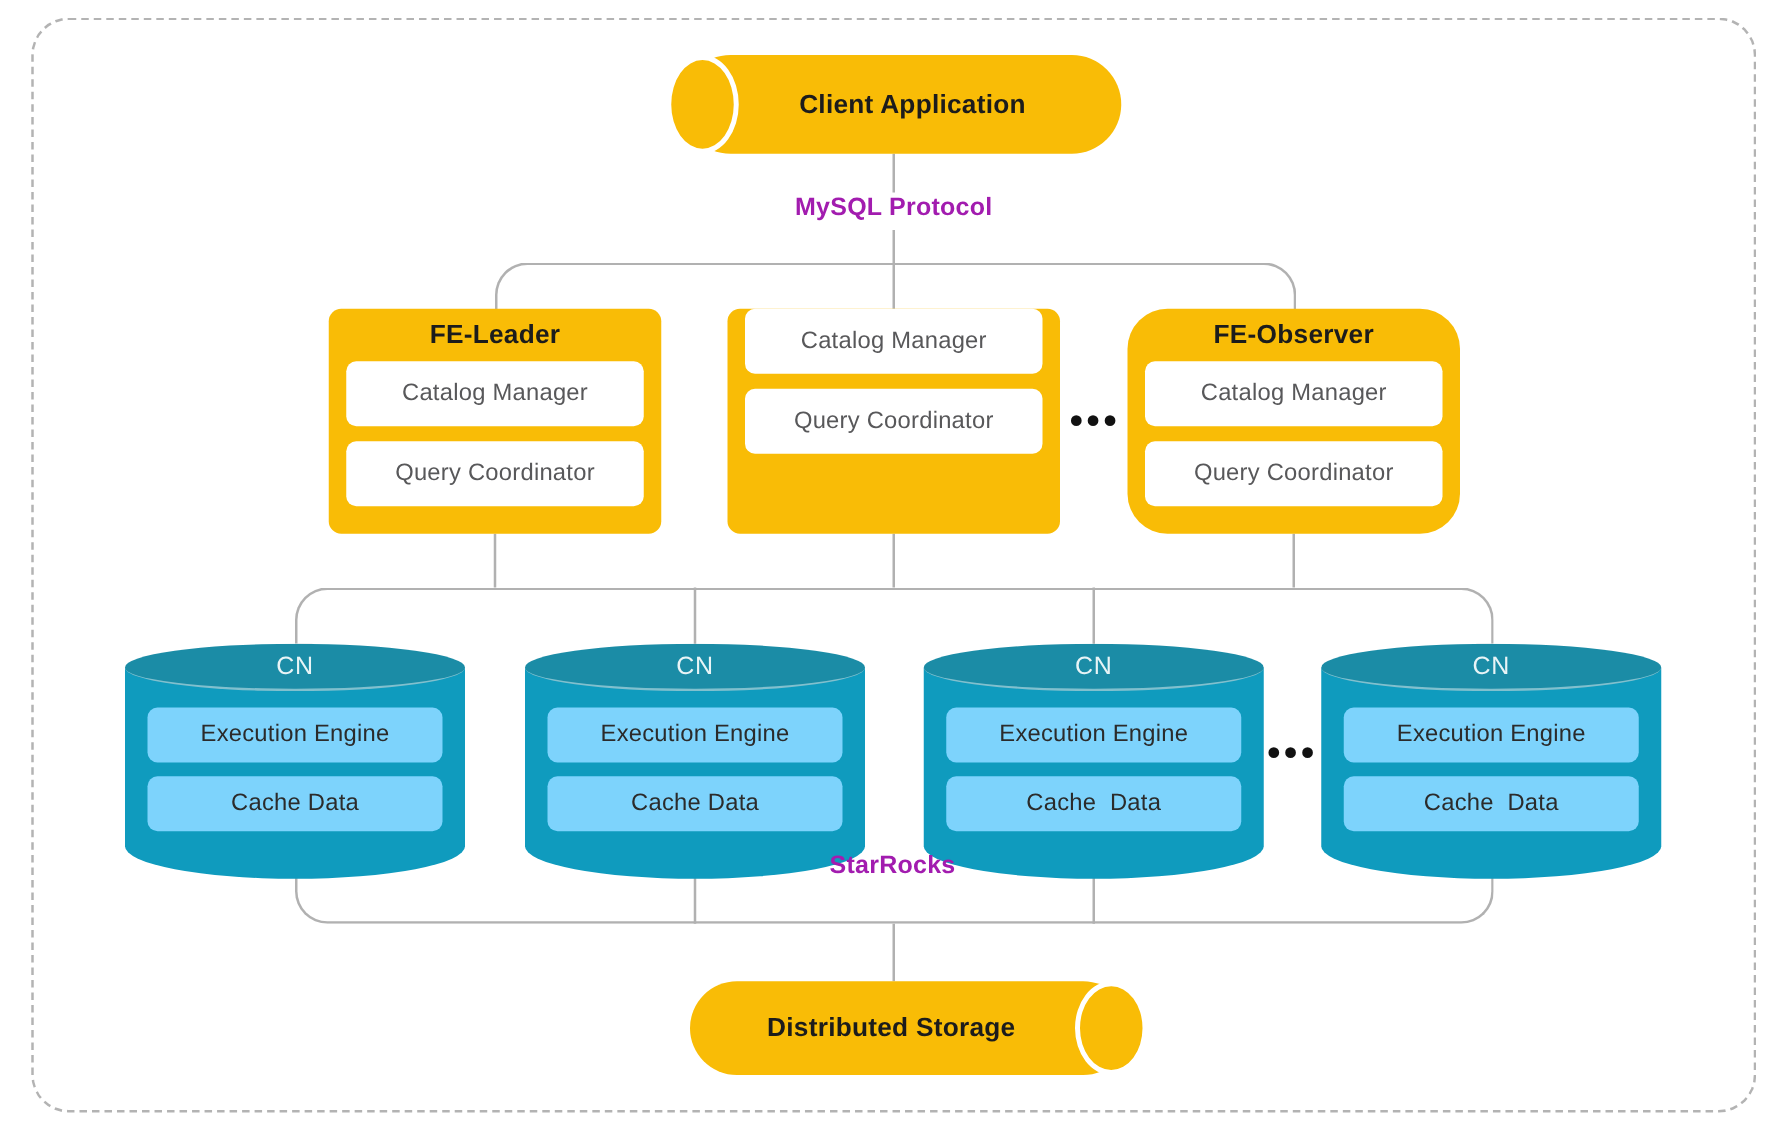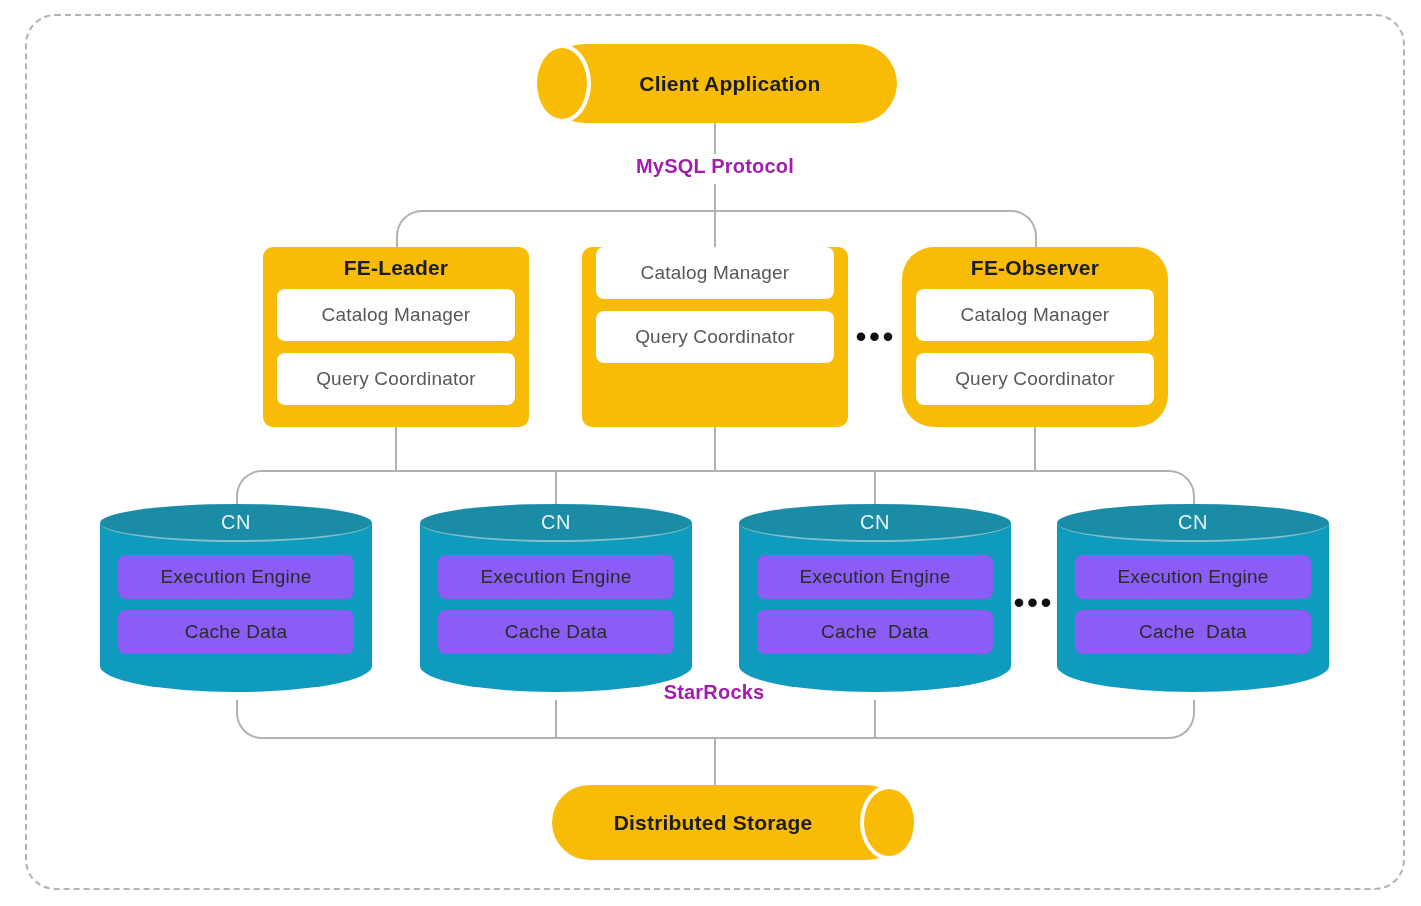--- a/index.html
+++ b/index.html
@@ -32,30 +32,30 @@
   
   .fe { position:absolute; top:247px; width:266px; height:180px; background:#f9bc06;
         border-radius:10px; z-index:1; padding:0 14px; }
   .fe-title { height:42px; display:flex; align-items:center; justify-content:center;
               font-size:21px; font-weight:600; color:#1c1c1c; letter-spacing:.2px; }
   .comp { height:52px; background:#ffffff; border-radius:8px; display:flex; align-items:center;
           justify-content:center; font-size:19px; color:#58585a; margin-bottom:12px;
           white-space:pre; letter-spacing:.2px; }
 
   
-  .cn { position:absolute; top:504px; width:272px; height:188px; z-index:1; }
+  .cn { position:absolute; top:515px; width:272px; height:188px; z-index:1; }
   .cn-body { position:absolute; left:0; right:0; top:19px; bottom:0; background:#0f9bbe;
              border-bottom-left-radius:50% 26px; border-bottom-right-radius:50% 26px; }
   .cn-top { position:absolute; left:0; right:0; top:0; height:38px; background:#1b8ca6;
             border-radius:50%; border-bottom:2px solid rgba(255,255,255,.45);
             display:flex; align-items:center; justify-content:center;
             color:rgba(255,255,255,.9); font-size:20px; font-weight:500; letter-spacing:.5px; }
   .cn-boxes { position:absolute; left:18px; right:18px; top:51px; display:flex;
               flex-direction:column; gap:11px; }
-  .cn-comp { height:44px; background:#8b5cf6; border-radius:8px; display:flex; align-items:center;
+  .cn-comp { height:44px; background:#7dd3fc; border-radius:8px; display:flex; align-items:center;
              justify-content:center; font-size:19px; color:#2b2b2b; white-space:pre;
              letter-spacing:.2px; }
 
   
   .dots { position:absolute; z-index:2; font-size:30px; line-height:30px; font-weight:700;
           color:#111; letter-spacing:3px; text-align:center; }
 </style>
 </head>
 <body>
 

